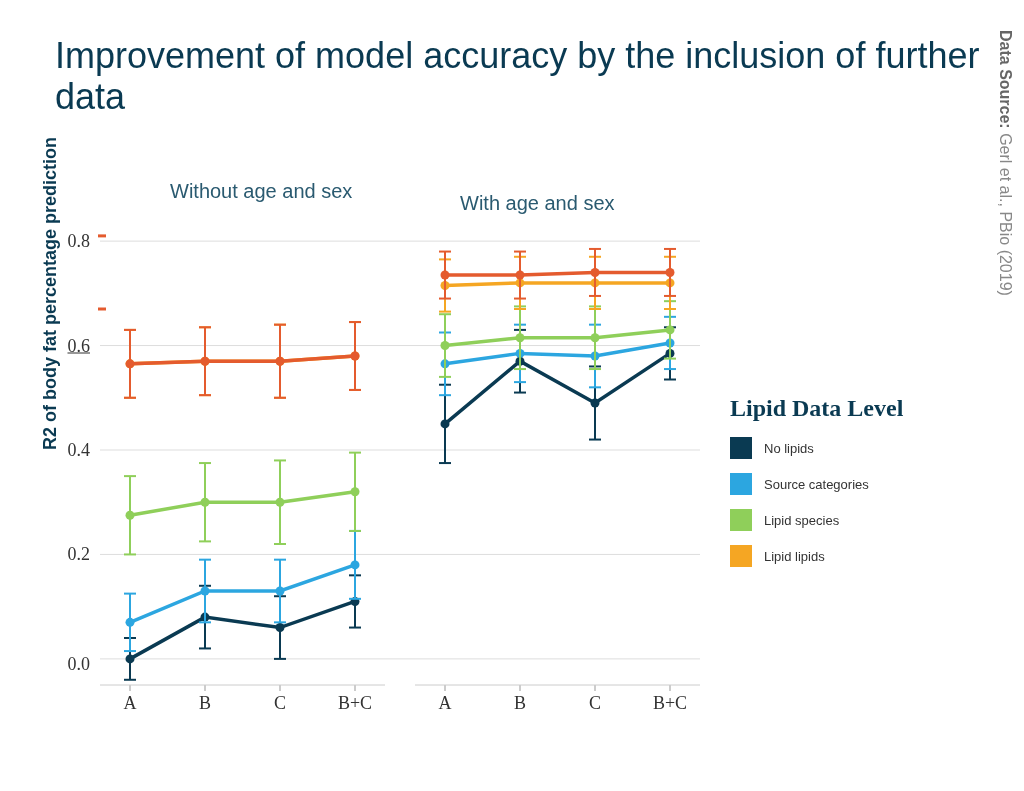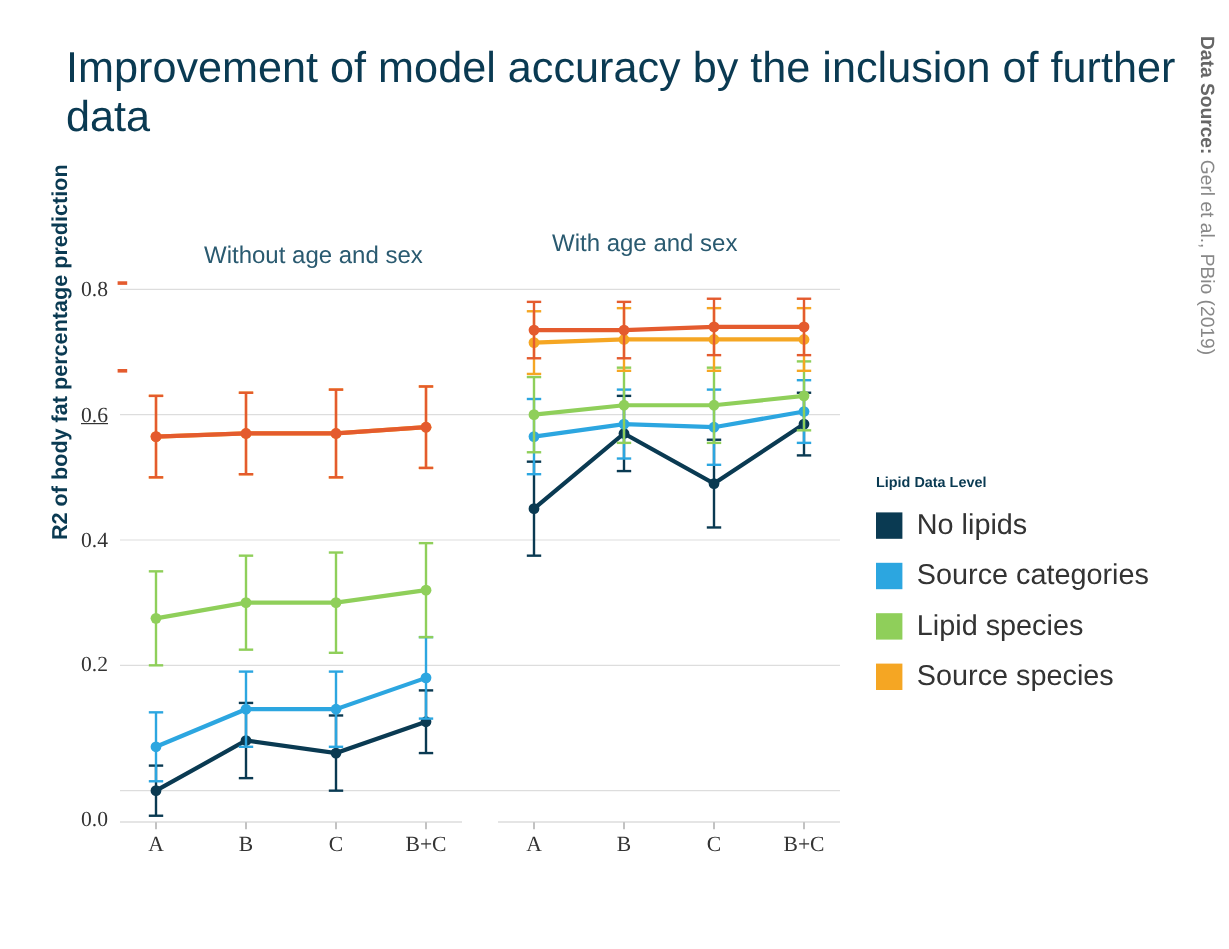--- a/index.html
+++ b/index.html
@@ -49,30 +49,31 @@
     color: #2a5a70;
     font-family: -apple-system, BlinkMacSystemFont, 'Segoe UI', sans-serif;
   }
   .legend {
     position: absolute;
     left: 730px;
     top: 395px;
     font-family: -apple-system, BlinkMacSystemFont, 'Segoe UI', sans-serif;
   }
   .legend-title {
-    font-size: 12px;
+    font-size: 24px;
     font-weight: 700;
     color: #0a3a52;
     margin-bottom: 15px;
+    font-family: Liberation Serif, serif;
   }
   .legend-item {
     display: flex;
     align-items: center;
     margin-bottom: 14px;
-    font-size: 24px;
+    font-size: 13px;
     color: #333;
     text-align: right;
   }
   .legend-swatch {
     width: 22px;
     height: 22px;
     margin-right: 12px;
   }
   .chart-area {
     position: absolute;
@@ -110,41 +111,41 @@
 <body>
 
 <div class="title">Improvement of model accuracy by the inclusion of further data</div>
 
 <div class="source">
   <span class="bold">Data Source:</span><span> Gerl et al., PBio (2019)</span>
 </div>
 
 <div class="ylabel">R2 of body fat percentage prediction</div>
 
-<div class="panel-title" style="left:170px; top:180px;margin-top:22px;">Without age and sex</div>
+<div class="panel-title" style="left:170px; top:180px;">Without age and sex</div>
 <div class="panel-title" style="left:460px; top:192px;">With age and sex</div>
 
 <div class="legend">
   <div class="legend-title">Lipid Data Level</div>
   <div id="legend-items">
       <div class="legend-item">
         <div class="legend-swatch" style="background: rgb(10, 58, 82);"></div>
         <span>No lipids</span>
       </div>
       <div class="legend-item">
         <div class="legend-swatch" style="background: rgb(44, 166, 224);"></div>
         <span>Source categories</span>
       </div>
       <div class="legend-item">
         <div class="legend-swatch" style="background: rgb(143, 207, 90);"></div>
         <span>Lipid species</span>
       </div>
       <div class="legend-item">
         <div class="legend-swatch" style="background: rgb(245, 166, 35);"></div>
-        <span>Source species</span>
+        <span>Lipid lipids</span>
       </div>
     </div>
 </div>
 
 <div class="chart-area">
   <svg class="plot" id="plot">
       <line x1="0" x2="600" y1="443.8888888888889" y2="443.8888888888889" stroke="#ddd" stroke-width="1"></line>
       <line x1="0" x2="600" y1="339.44444444444446" y2="339.44444444444446" stroke="#ddd" stroke-width="1"></line>
       <line x1="0" x2="600" y1="235" y2="235" stroke="#ddd" stroke-width="1"></line>
       <line x1="0" x2="600" y1="130.55555555555554" y2="130.55555555555554" stroke="#ddd" stroke-width="1"></line>
@@ -325,21 +326,21 @@
       <line x1="489" x2="501" y1="33.9444444444444" y2="33.9444444444444" stroke="#e45b2e" stroke-width="2"></line>
       <line x1="489" x2="501" y1="80.94444444444446" y2="80.94444444444446" stroke="#e45b2e" stroke-width="2"></line>
       <circle cx="495" cy="57.44444444444446" r="4.5" fill="#e45b2e"></circle>
       <line x1="570" x2="570" y1="33.9444444444444" y2="80.94444444444446" stroke="#e45b2e" stroke-width="2"></line>
       <line x1="564" x2="576" y1="33.9444444444444" y2="33.9444444444444" stroke="#e45b2e" stroke-width="2"></line>
       <line x1="564" x2="576" y1="80.94444444444446" y2="80.94444444444446" stroke="#e45b2e" stroke-width="2"></line>
       <circle cx="570" cy="57.44444444444446" r="4.5" fill="#e45b2e"></circle>
       <line x1="-2" x2="6" y1="94" y2="94" stroke="#e45b2e" stroke-width="3"></line>
       <line x1="-2" x2="6" y1="20.888888888888857" y2="20.888888888888857" stroke="#e45b2e" stroke-width="3"></line>
     </svg>
-<div class="ytick" style="top: 468px;">0.0</div>
+<div class="ytick" style="top: 449px;">0.0</div>
     <div class="ytick" style="top: 339.444px;">0.2</div>
     <div class="ytick" style="top: 235px;">0.4</div>
     <div class="ytick" style="top: 130.556px; text-decoration: underline;">0.6</div>
     <div class="ytick" style="top: 26.1111px; padding-left: 12px;">0.8</div>
     <div class="xtick" style="left: 30px;">A</div>
     <div class="xtick" style="left: 105px;">B</div>
     <div class="xtick" style="left: 180px;">C</div>
     <div class="xtick" style="left: 255px;">B+C</div>
     <div class="xtick" style="left: 345px;">A</div>
     <div class="xtick" style="left: 420px;">B</div>

